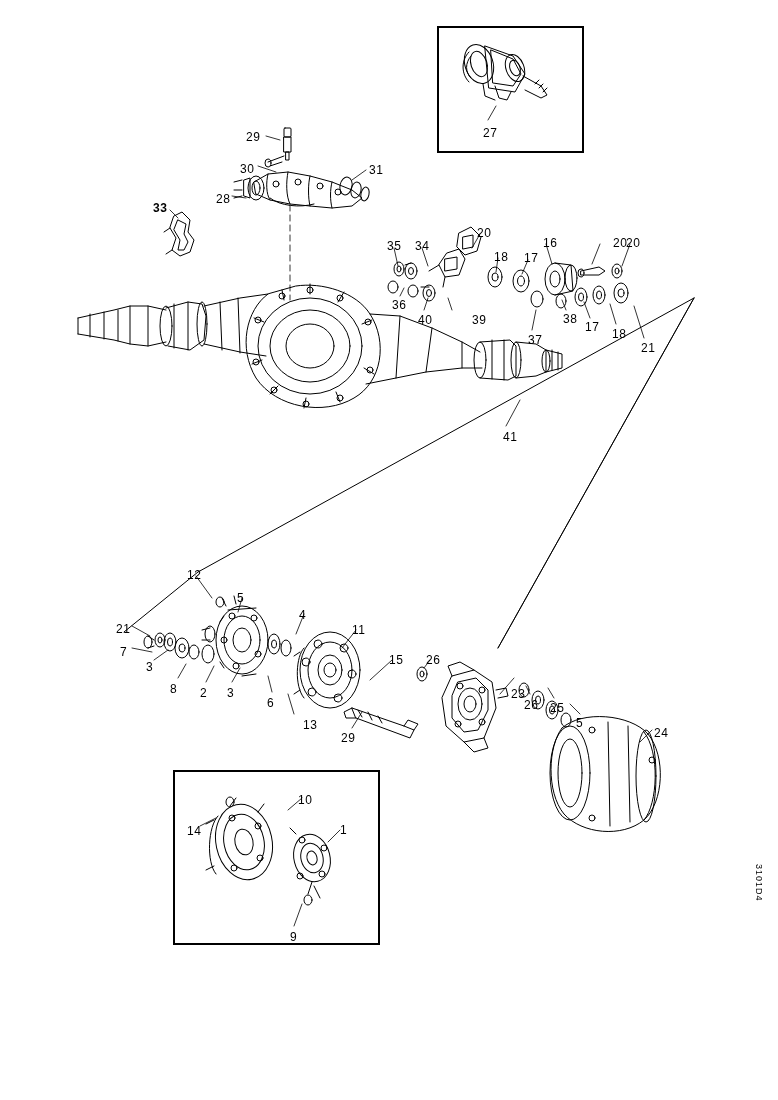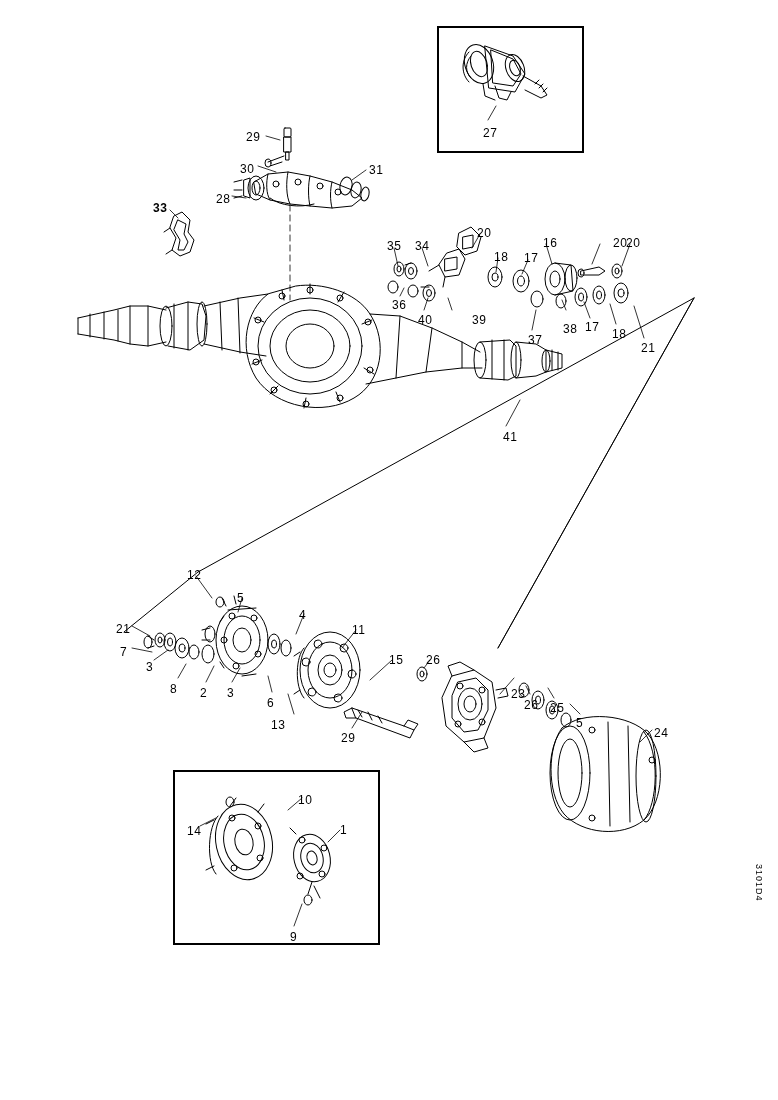--- a/index.html
+++ b/index.html
@@ -353,38 +353,38 @@
   <span class="callout" style="left:415px;top:239px;">34</span>
   <span class="callout" style="left:494px;top:250px;">18</span>
   <span class="callout" style="left:543px;top:236px;">16</span>
   <span class="callout" style="left:524px;top:251px;">17</span>
   <span class="callout" style="left:595px;top:236px;margin-left:18px;">20</span>
   <span class="callout" style="left:626px;top:236px;">20</span>
   <span class="callout" style="left:392px;top:298px;">36</span>
   <span class="callout" style="left:418px;top:313px;">40</span>
   <span class="callout" style="left:448px;top:313px;margin-left:24px;">39</span>
   <span class="callout" style="left:528px;top:333px;">37</span>
-  <span class="callout" style="left:563px;top:322px;">38</span>
+  <span class="callout" style="left:563px;top:312px;">38</span>
   <span class="callout" style="left:585px;top:320px;">17</span>
   <span class="callout" style="left:612px;top:327px;">18</span>
   <span class="callout" style="left:641px;top:341px;">21</span>
   <span class="callout" style="left:503px;top:430px;">41</span>
 
   <span class="callout" style="left:187px;top:568px;">12</span>
   <span class="callout" style="left:237px;top:591px;">5</span>
   <span class="callout" style="left:299px;top:608px;">4</span>
   <span class="callout" style="left:352px;top:623px;">11</span>
   <span class="callout" style="left:116px;top:622px;">21</span>
   <span class="callout" style="left:120px;top:645px;">7</span>
   <span class="callout" style="left:146px;top:660px;">3</span>
   <span class="callout" style="left:170px;top:682px;">8</span>
   <span class="callout" style="left:200px;top:686px;">2</span>
   <span class="callout" style="left:227px;top:686px;">3</span>
   <span class="callout" style="left:267px;top:696px;">6</span>
-  <span class="callout" style="left:271px;top:718px;">13</span>
+  <span class="callout" style="left:303px;top:718px;">13</span>
   <span class="callout" style="left:341px;top:731px;">29</span>
   <span class="callout" style="left:389px;top:653px;">15</span>
   <span class="callout" style="left:426px;top:653px;">26</span>
   <span class="callout" style="left:511px;top:687px;">23</span>
   <span class="callout" style="left:524px;top:698px;">26</span>
   <span class="callout" style="left:550px;top:701px;">25</span>
   <span class="callout" style="left:576px;top:716px;">5</span>
   <span class="callout" style="left:654px;top:726px;">24</span>
 
   <span class="callout" style="left:483px;top:126px;">27</span>

